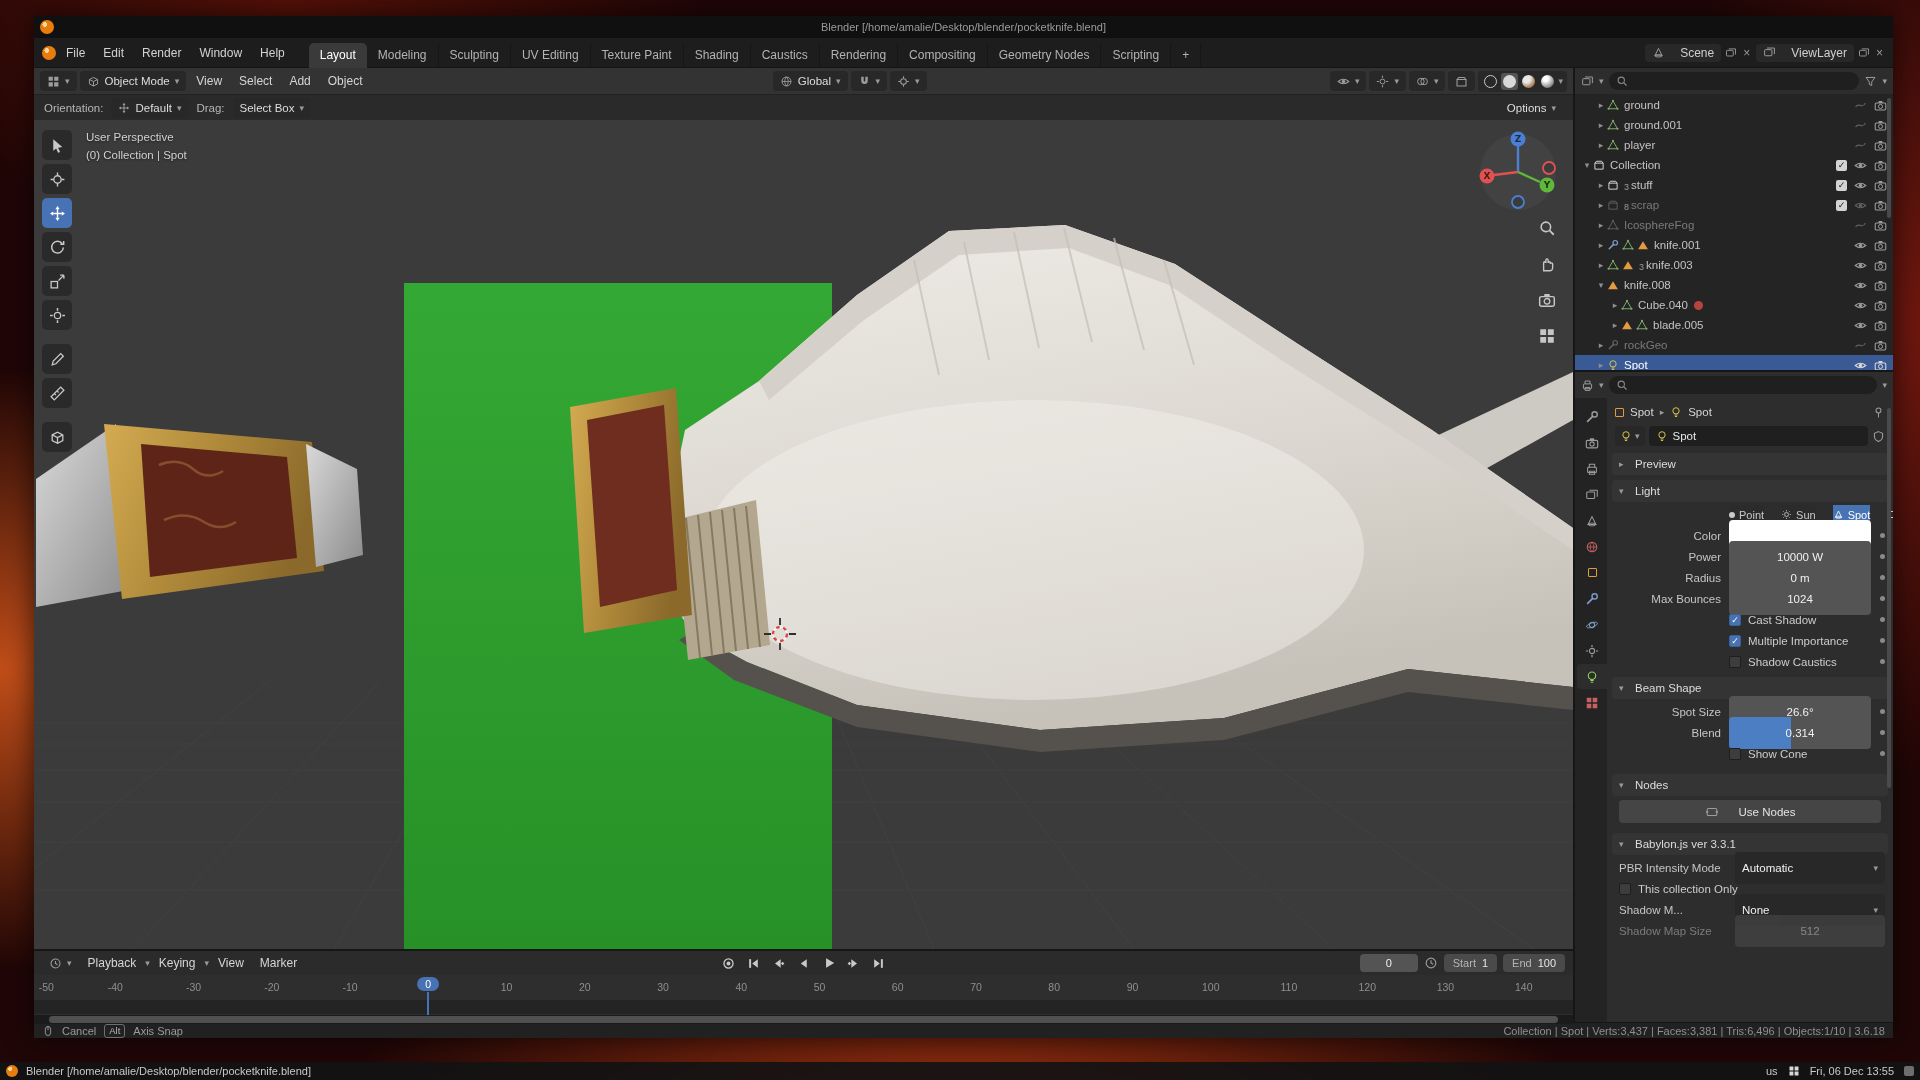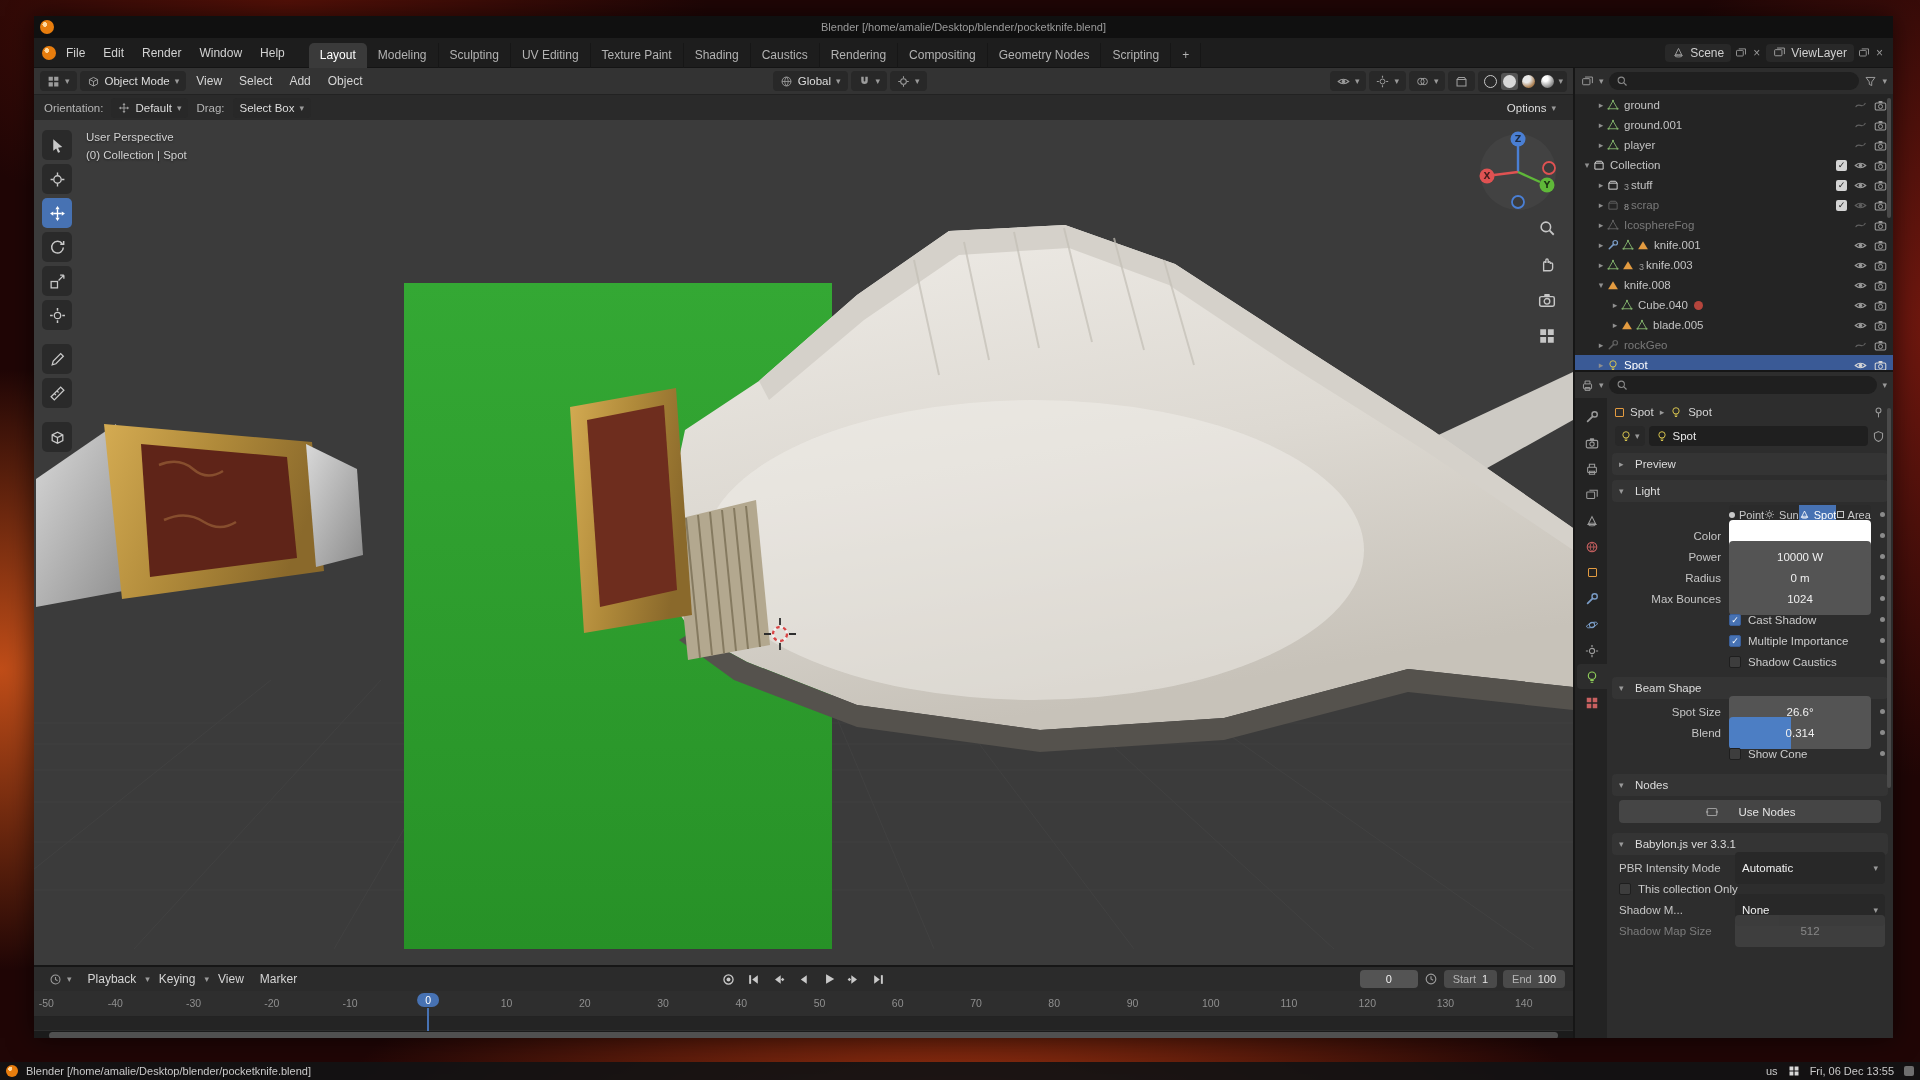--- a/index.html
+++ b/index.html
@@ -28,21 +28,21 @@
   .titlebar .blogo { position:absolute; left:6px; top:4px; }
 
   .topbar { height:30px; background:#1d1d1d; display:flex; align-items:center;
     padding:0 8px; gap:2px; flex:none; border-bottom:1px solid #141414; }
   .menu { padding:3px 8px; color:#d2d2d2; font-size:12px; border-radius:4px; }
   .wtabs { display:flex; align-items:flex-end; margin-left:14px; height:30px; }
   .wtab { padding:5px 11px 6px; color:#b3b3b3; font-size:12px;
     border-right:1px solid #161616; }
   .wtab.active { background:#3a3a3a; color:#fff; border-radius:5px 5px 0 0; border-right:none; }
   .topright { margin-left:auto; display:flex; align-items:center; gap:4px; color:#cfcfcf; font-size:12px; }
-  .tr-pill { display:flex; align-items:center; gap:5px; background:#282828; border-radius:4px;
+  .tr-pill { display:flex; align-items:center; gap:15px; background:#282828; border-radius:4px;
     padding:2px 7px; }
   .xglyph { color:#9a9a9a; font-size:12px; padding:0 2px; }
 
   .workarea { flex:1; display:flex; min-height:0; }
   .left-col { width:1539px; display:flex; flex-direction:column; flex:none; }
   .right-col { flex:1; display:flex; flex-direction:column; border-left:2px solid #161616; min-width:0; }
 
   
   .vp-header { height:26px; background:#333333; display:flex; align-items:center;
     padding:0 6px; gap:3px; flex:none; }
@@ -129,21 +129,21 @@
     align-items:center; justify-content:center; color:#f0f0f0; font-size:11.5px; min-width:0; }
   .pfield.dark { background:#282828; justify-content:space-between; padding:0 7px; }
   .pfield.swatch { background:#ffffff; }
   .pfield.blend { background:linear-gradient(90deg,#4c7ec4 0 44%, #545454 44%); }
   .pfield.dis { opacity:.45; }
   .pdot { width:5px; height:5px; border-radius:50%; background:#8a8a8a; margin-left:9px; flex:none; }
   .cb { width:12px; height:12px; border-radius:2px; background:#3d3d3d; border:1px solid #1e1e1e;
     display:flex; align-items:center; justify-content:center; font-size:9px; color:#fff; flex:none; }
   .cb.on { background:#4772b3; border-color:#3a5f99; }
   .cbl { color:#cccccc; font-size:11.5px; margin-left:7px; }
-  .seggrp { flex:1; display:flex; gap:0; }
+  .seggrp { flex:1; display:flex; gap:17px; }
   .seg { flex:1; display:flex; align-items:center; justify-content:center; gap:4px;
     height:20px; background:#2b2b2b; color:#c9c9c9; font-size:11px; }
   .seg:first-child { border-radius:4px 0 0 4px; }
   .seg:last-child { border-radius:0 4px 4px 0; }
   .seg.active { background:#4772b3; color:#ffffff; }
   .bigbtn { height:23px; background:#454545; border-radius:4px; margin:4px 12px;
     display:flex; align-items:center; justify-content:center; gap:20px; color:#e3e3e3; font-size:11.5px; }
   .props-scroll { position:absolute; right:2px; top:10px; width:4px; height:380px;
     background:#4a4a4a; border-radius:2px; }
 
@@ -1259,20 +1259,29 @@
                 <div class="pfield dis">512</div>
               </div>
 
               <div class="props-scroll"></div>
             </div>
           </div>
         </div>
       </div>
     </div>
 
+    <div class="statusbar">
+      <svg class="i cg" width="12" height="12">
+          <use href="#sym-mouse"></use>
+        </svg>
+      <span>Cancel</span>
+      <span class="keybadge">Alt</span>
+      <span>Axis Snap</span>
+      <span class="stats">Collection | Spot | Verts:3,437 | Faces:3,381 | Tris:6,496 | Objects:1/10 | 3.6.18</span>
+    </div>
   </div>
 
   <div class="taskbar">
     <span class="blogo" style="width:12px;height:12px"></span>
     <span>Blender [/home/amalie/Desktop/blender/pocketknife.blend]</span>
     <div class="tb-right">
       <span>us</span>
       <svg class="i cw" width="12" height="12">
           <use href="#sym-grid4"></use>
         </svg>

